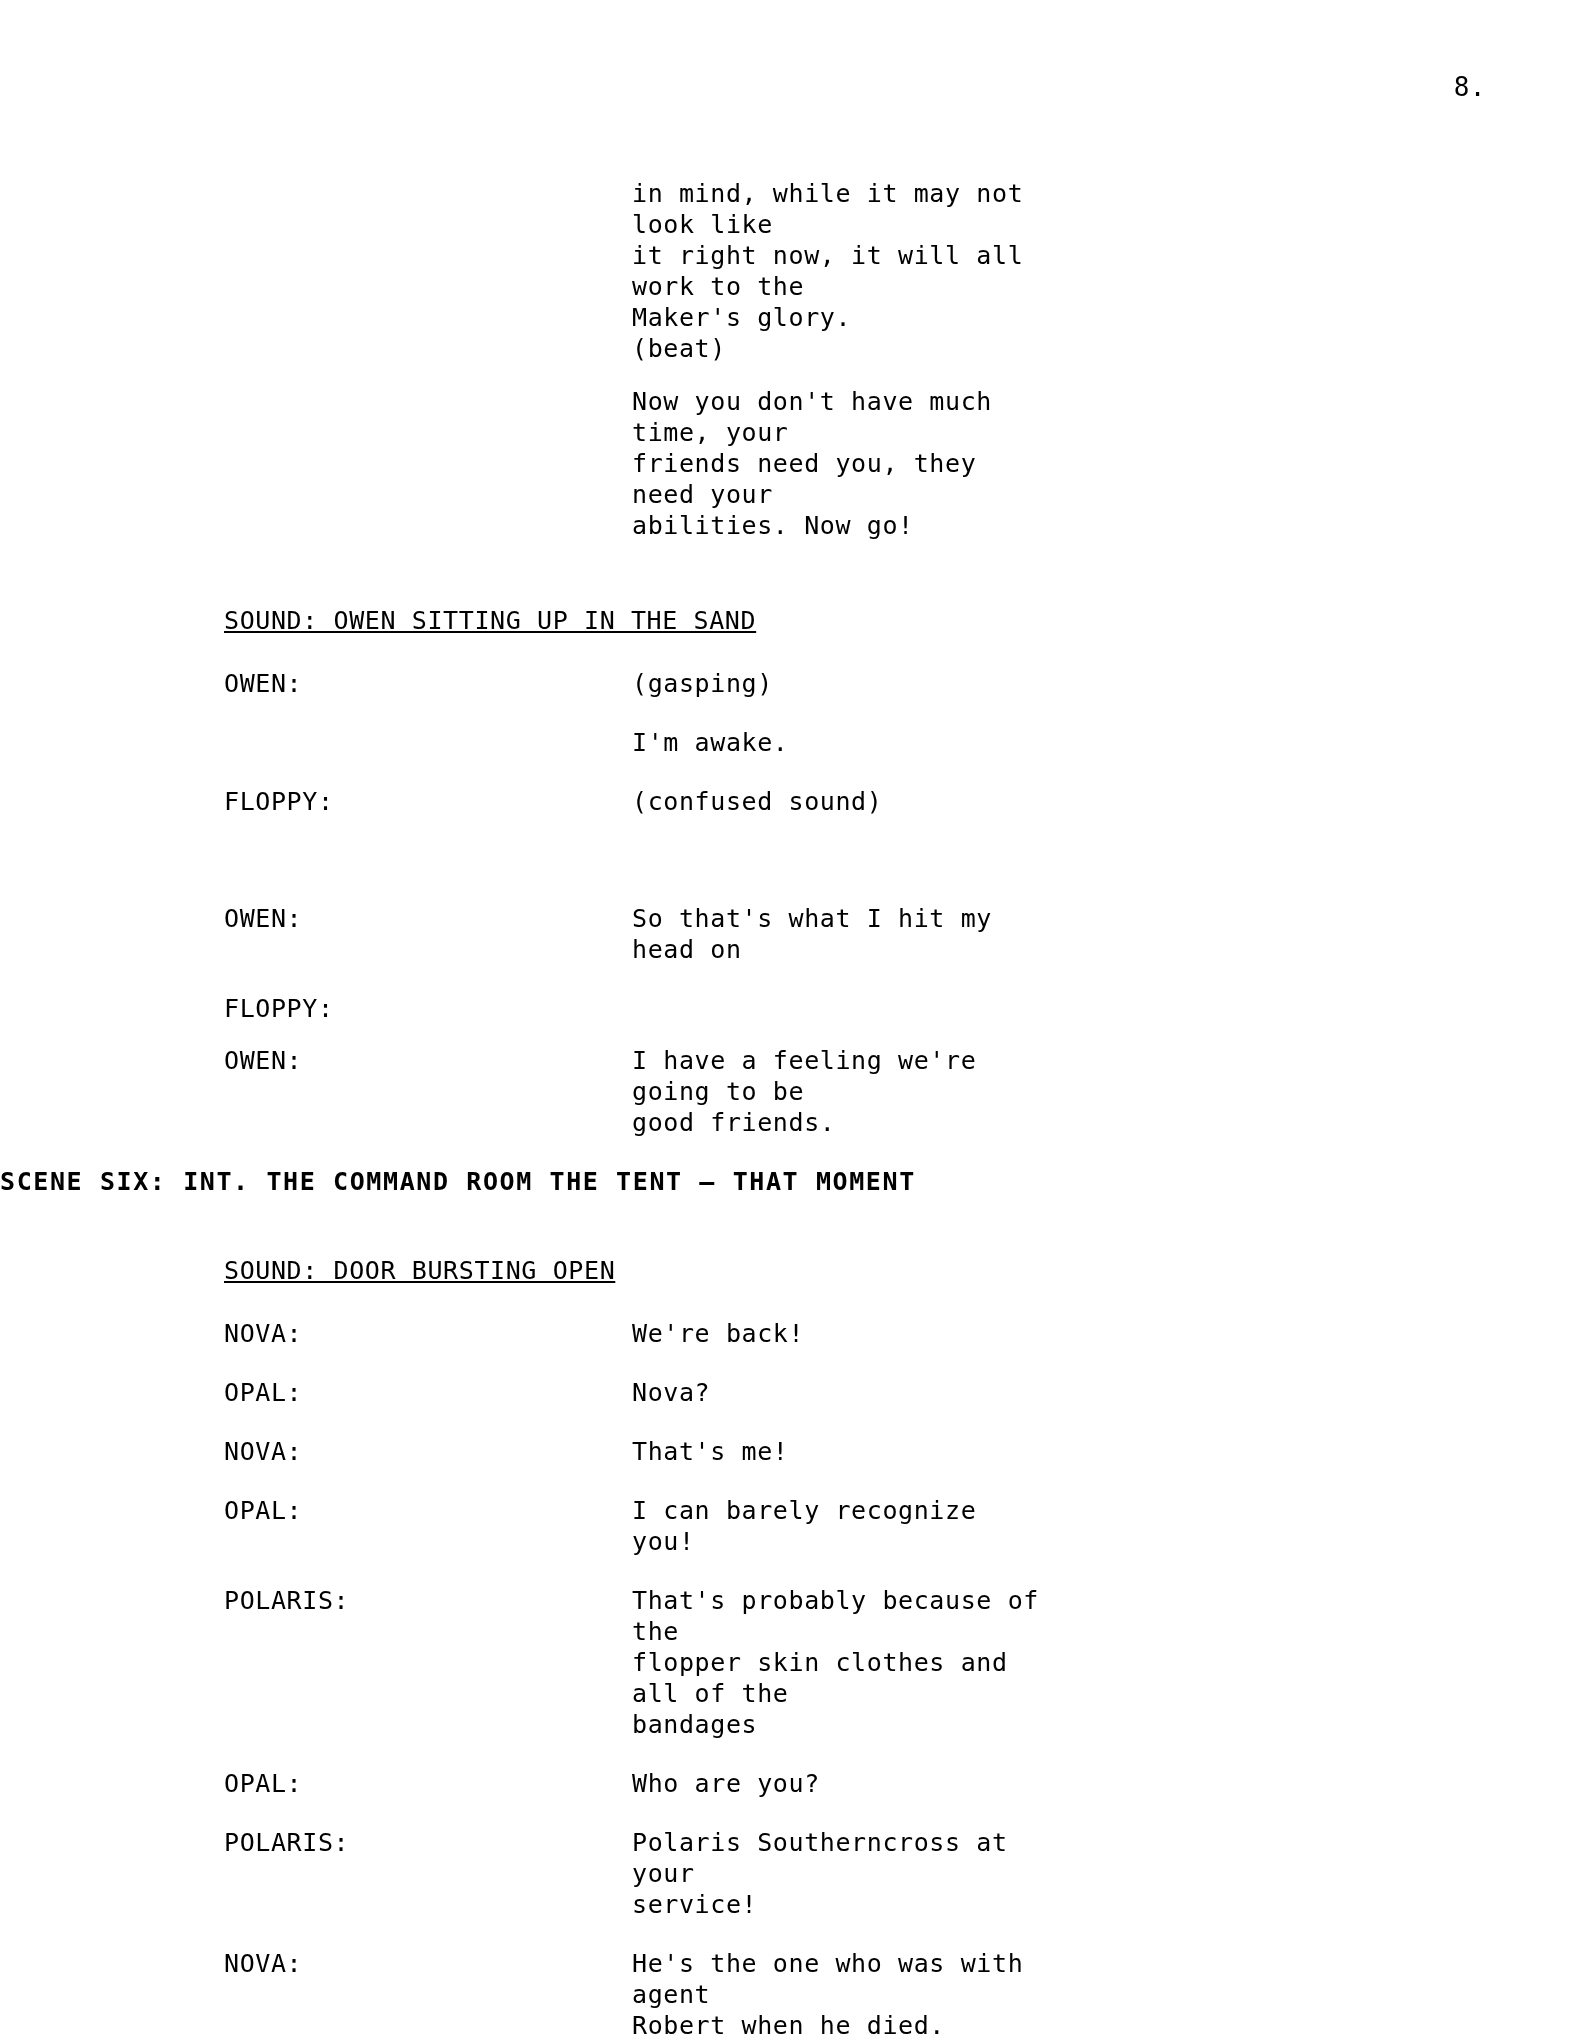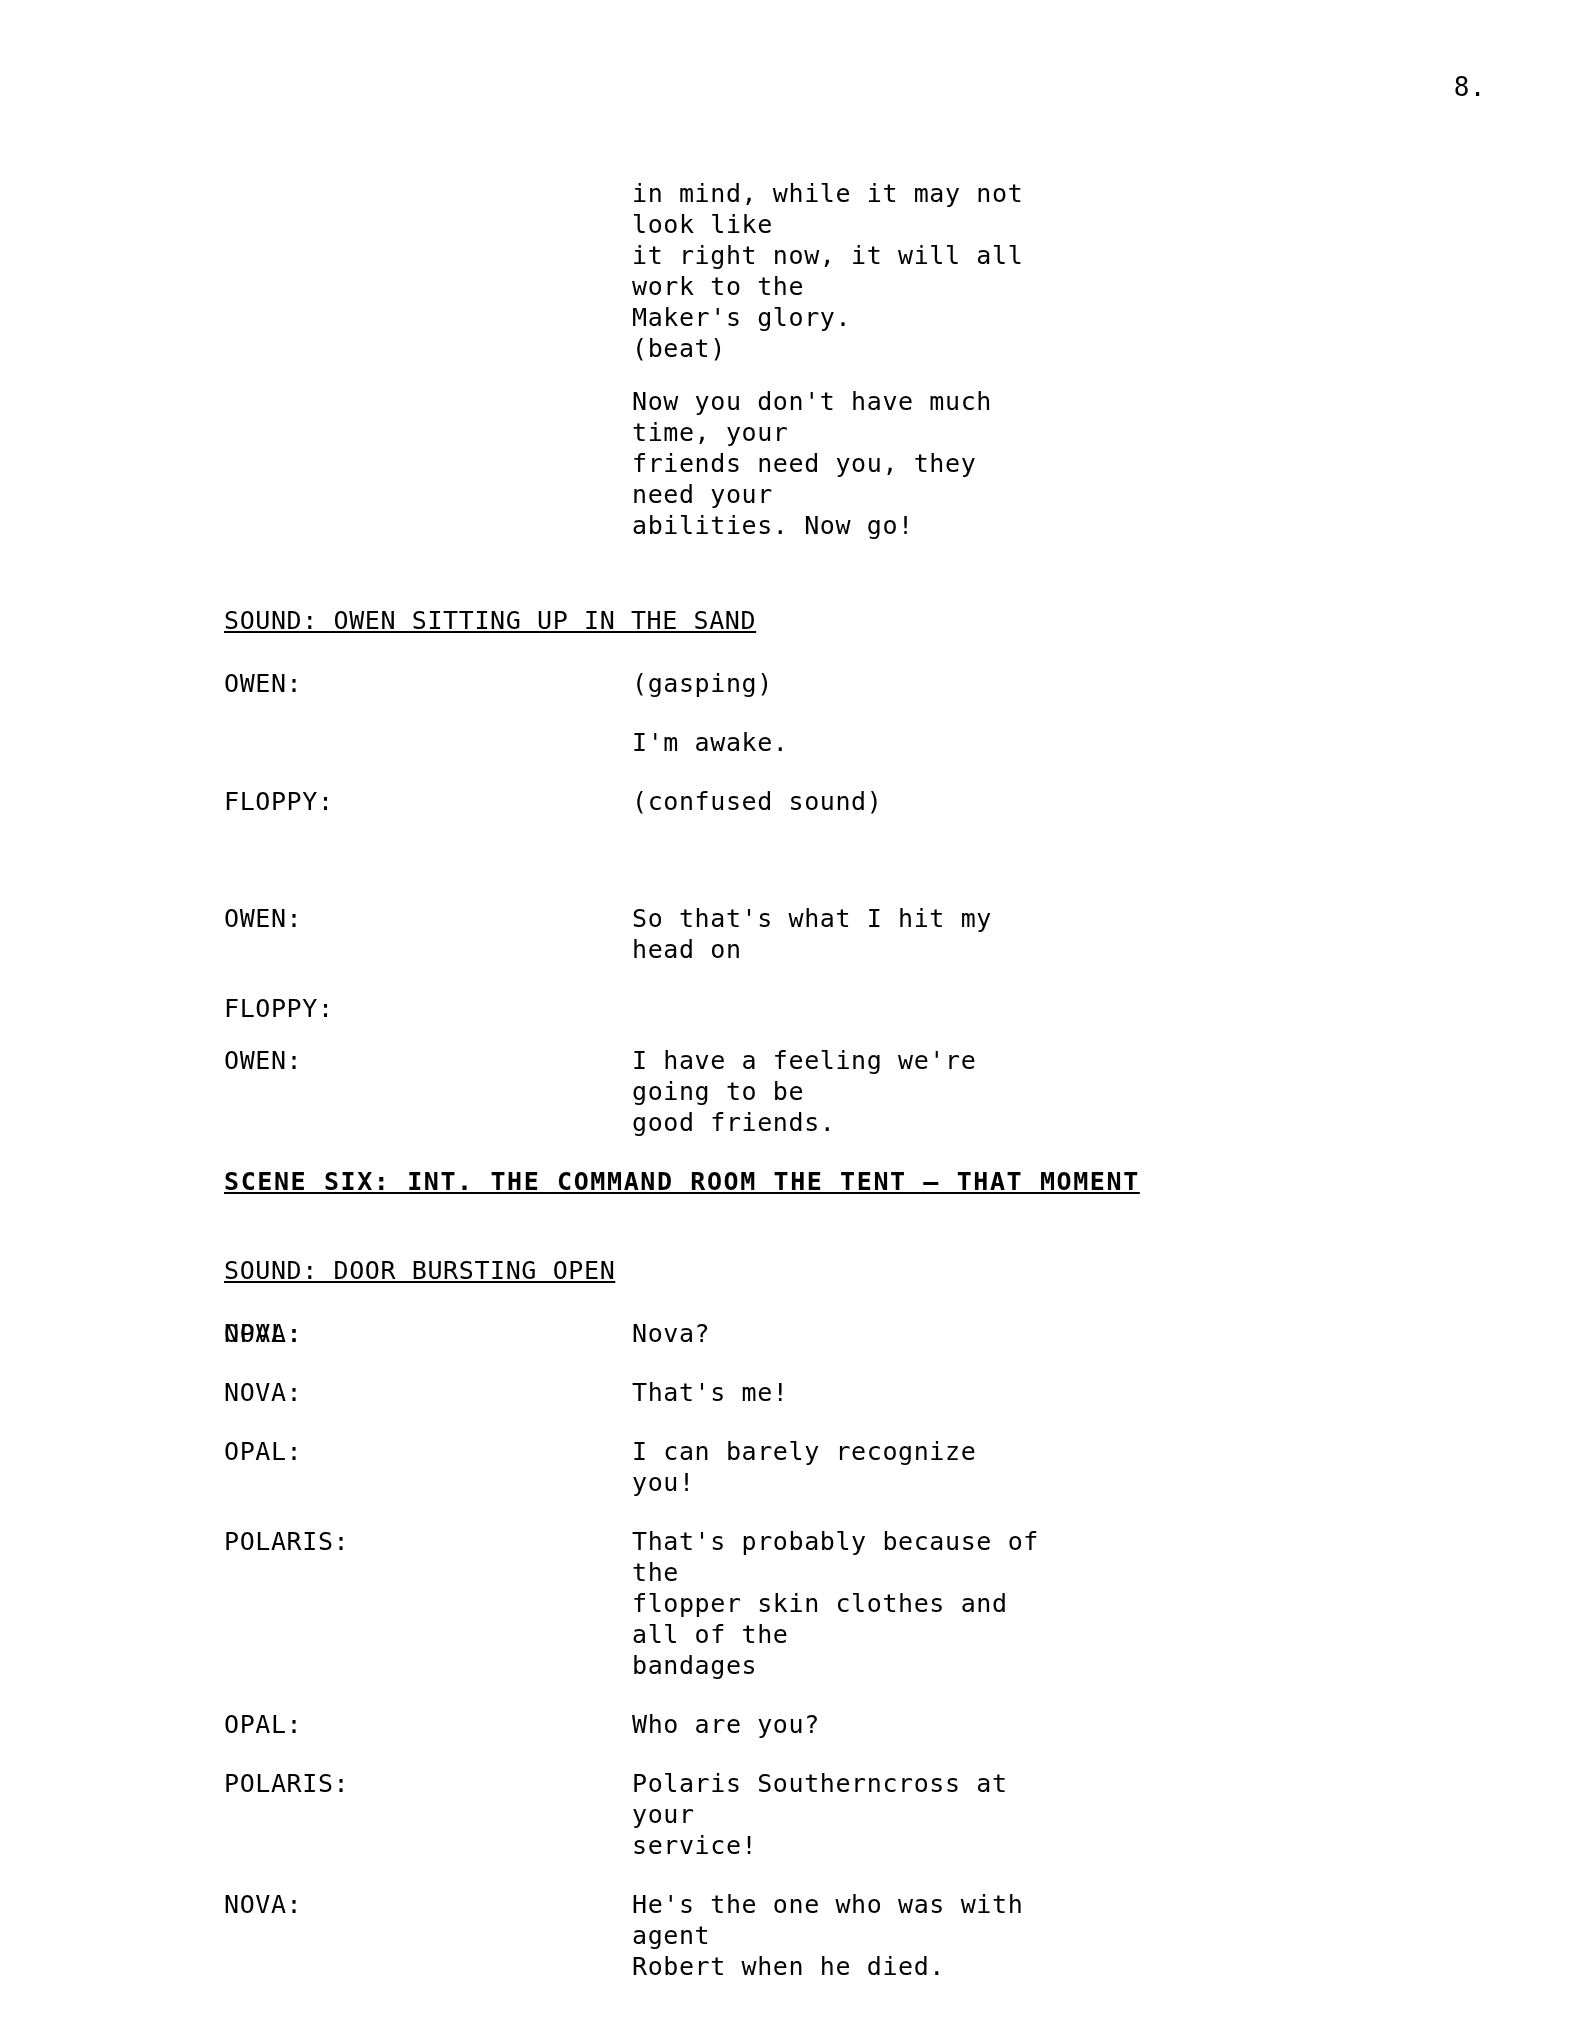--- a/index.html
+++ b/index.html
@@ -60,26 +60,24 @@
     margin-left: 224px;
     font-size: 25px;
     line-height: 31px;
     letter-spacing: 0.6px;
     text-decoration: underline;
     display: inline-block;
     white-space: pre;
   }
   .sound-wrap { margin-bottom: 32px; }
   .scene-heading {
-    margin-left: 224px;
     font-size: 25px;
     line-height: 31px;
     letter-spacing: 1.6px;
     font-weight: bold;
-    text-decoration: underline;
     display: inline-block;
     white-space: pre;
   }
   .scene-wrap { margin-bottom: 58px; margin-top: 22px; }
   .continued-para {
     margin-left: 632px;
     margin-right: 260px;
     font-size: 25px;
     line-height: 31px;
     letter-spacing: 0.6px;
@@ -145,20 +143,21 @@
     <div class="scene-wrap">
       <div class="scene-heading">SCENE SIX: INT. THE COMMAND ROOM THE TENT – THAT MOMENT</div>
     </div>
 
     <div class="sound-wrap">
       <div class="sound">SOUND: DOOR BURSTING OPEN</div>
     </div>
 
     <div class="row">
       <div class="cue">NOVA:</div>
+      <div class="dialogue">We're back!</div>
     </div>
 
     <div class="row">
       <div class="cue">OPAL:</div>
       <div class="dialogue">Nova?</div>
     </div>
 
     <div class="row">
       <div class="cue">NOVA:</div>
       <div class="dialogue">That's me!</div>

